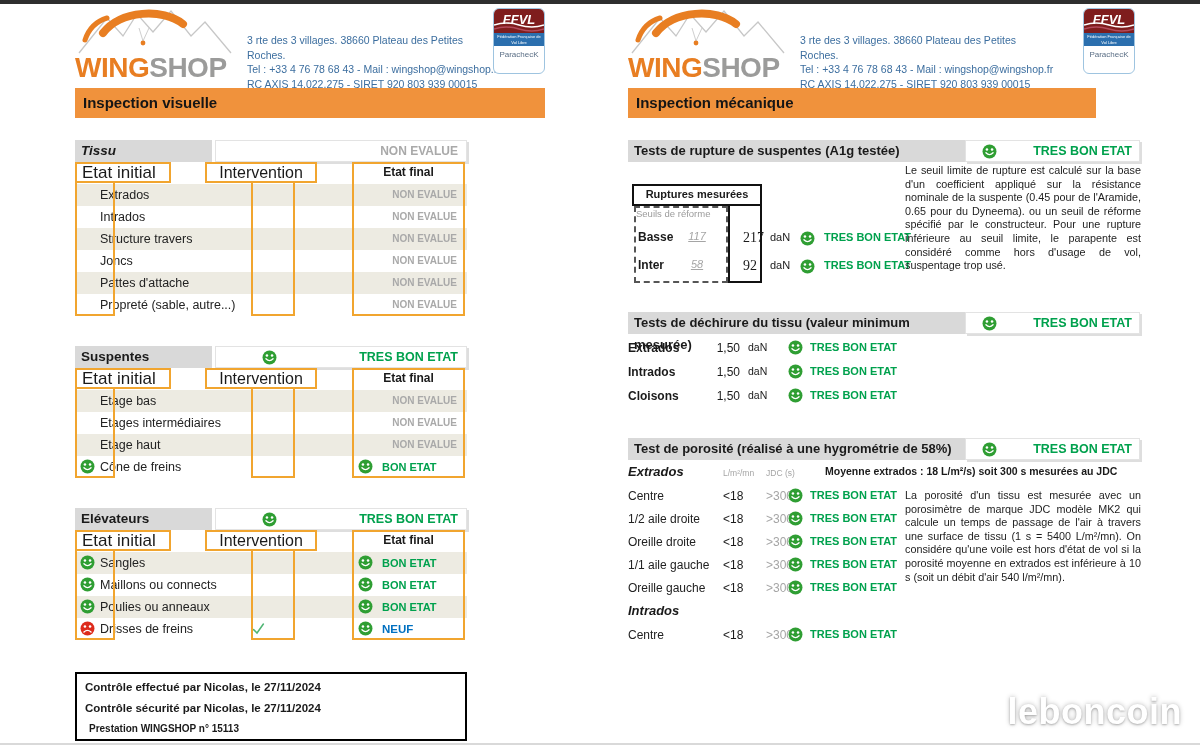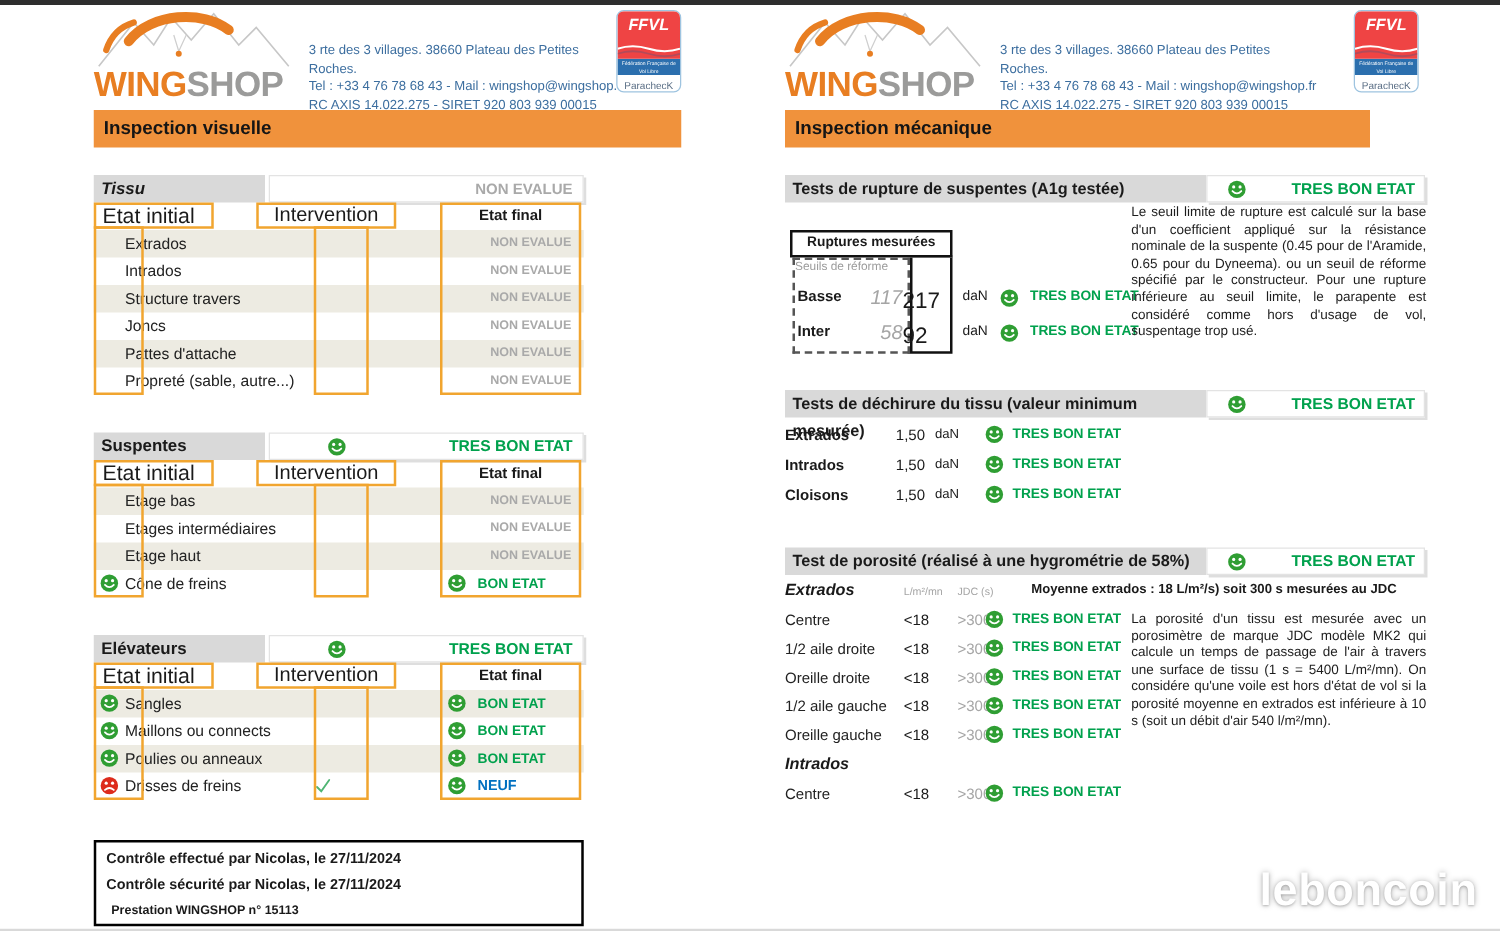--- a/index.html
+++ b/index.html
@@ -16,21 +16,21 @@
   
   .hdr { position:relative; height:78px; }
   .logo { position:absolute; left:0; top:0; width:175px; height:76px; }
   .logo-art { position:absolute; left:2px; top:0; }
   .logo-text { position:absolute; left:0; bottom:0; font-size:28px; font-weight:800; letter-spacing:-0.5px; line-height:28px; }
   .logo-text .wing { color:#E87E22; }
   .logo-text .shop { color:#9B9B9A; }
   .addr { position:absolute; left:172px; top:27px; width:255px; font-size:10.5px; line-height:14.5px; color:#3C6E9F; }
   .ffvl { position:absolute; right:0; top:2px; width:52px; height:66px; border:1px solid #9ec4e0; border-radius:6px; overflow:hidden; background:#fff; }
   .page.right .ffvl { right:5px; }
-  .ffvl-top { height:38px; background:#ef4444; position:relative; }
+  .ffvl-top { height:24px; background:#7f1d1d; position:relative; }
   .ffvl-acronym { display:block; text-align:center; color:#fff; font-weight:bold; font-style:italic; font-size:13px; padding-top:3px; }
   .ffvl-waves { position:absolute; bottom:0; left:0; }
   .ffvl-mid { height:13px; background:#2b6fae; color:#fff; font-size:4px; line-height:6px; text-align:center; padding-top:1px; }
   .ffvl-bottom { height:17px; text-align:center; font-size:8px; color:#5a6e85; line-height:17px; }
 
   .banner { margin-top:4px; height:30px; background:#F0923C; font-size:15px; font-weight:bold; line-height:30px; padding-left:8px; color:#151515; }
   .page.right .banner { width:468px; }
 
   
   .vsection { width:392px; position:relative; }
@@ -83,22 +83,22 @@
   .note { position:absolute; left:277px; width:236px; font-size:10.8px; line-height:13.6px; color:#1d1d1d; text-align:justify; }
 
   .rup-content { position:relative; height:150px; }
   .rup-table { position:absolute; left:4px; top:22px; width:270px; height:105px; }
   .rt-header { position:absolute; left:0; top:0; width:130px; height:22px; border:2.5px solid #111; background:#fff;
                font-weight:bold; font-size:11px; text-align:center; line-height:17px; z-index:2; }
   .rt-dash { position:absolute; left:2px; top:22px; width:94px; height:77px; border:2px dashed #555; }
   .rt-seuils { position:absolute; left:4px; top:24px; width:90px; font-size:9.5px; color:#9b9b9b; }
   .rt-solid { position:absolute; left:96px; top:20px; width:34px; height:79px; border:2.5px solid #111; }
   .rt-lbl { position:absolute; left:6px; font-weight:bold; font-size:12px; }
-  .rt-seuil { position:absolute; left:40px; width:50px; text-align:right; font-style:italic; color:#a5a5a5; font-size:16px; }
-  .rt-meas { position:absolute; left:90px; width:26px; font-size:18px; }
+  .rt-seuil { position:absolute; left:40px; width:50px; text-align:center; font-style:italic; color:#a5a5a5; font-size:11px;text-decoration:underline; }
+  .rt-meas { position:absolute; left:111px; width:26px; font-size:14px;font-family:Liberation Serif, serif; }
   .rt-unit { position:absolute; left:138px; font-size:11px; }
   .rt-icon { position:absolute; left:168px; width:15px; height:15px; }
   .rt-status { position:absolute; left:192px; font-weight:bold; font-size:11px; color:#00A14D; white-space:nowrap; }
 
   .dech-content { position:relative; height:82px; }
   .drow { position:absolute; left:0; height:20px; width:280px; }
   .drow .dl { position:absolute; left:0; font-weight:bold; font-size:12px; }
   .drow .dv { position:absolute; left:82px; width:30px; text-align:right; font-size:12px; }
   .drow .du { position:absolute; left:120px; font-size:10.5px; }
   .drow .di { position:absolute; left:160px; width:15px; height:15px; top:-1px; }
@@ -608,21 +608,21 @@
             <svg viewBox="0 0 20 20" width="100%" height="100%">
               <circle cx="10" cy="10" r="9.3" fill="#2F9E33"></circle>
               <circle cx="6.6" cy="7.4" r="1.7" fill="#fff"></circle>
               <circle cx="13.4" cy="7.4" r="1.7" fill="#fff"></circle>
               <path d="M5.3 11.8 Q10 16.6 14.7 11.8" fill="none" stroke="#fff" stroke-width="1.9" stroke-linecap="round"></path>
             </svg>
           </span>
         <span class="ps">TRES BON ETAT</span>
       </div>
       <div class="prow" style="top:98px">
-        <span class="pl">1/2 aile gauche</span>
+        <span class="pl">1/1 aile gauche</span>
         <span class="p1">&lt;18</span>
         <span class="p2">&gt;300</span>
         <span class="pi">
             <svg viewBox="0 0 20 20" width="100%" height="100%">
               <circle cx="10" cy="10" r="9.3" fill="#2F9E33"></circle>
               <circle cx="6.6" cy="7.4" r="1.7" fill="#fff"></circle>
               <circle cx="13.4" cy="7.4" r="1.7" fill="#fff"></circle>
               <path d="M5.3 11.8 Q10 16.6 14.7 11.8" fill="none" stroke="#fff" stroke-width="1.9" stroke-linecap="round"></path>
             </svg>
           </span>

